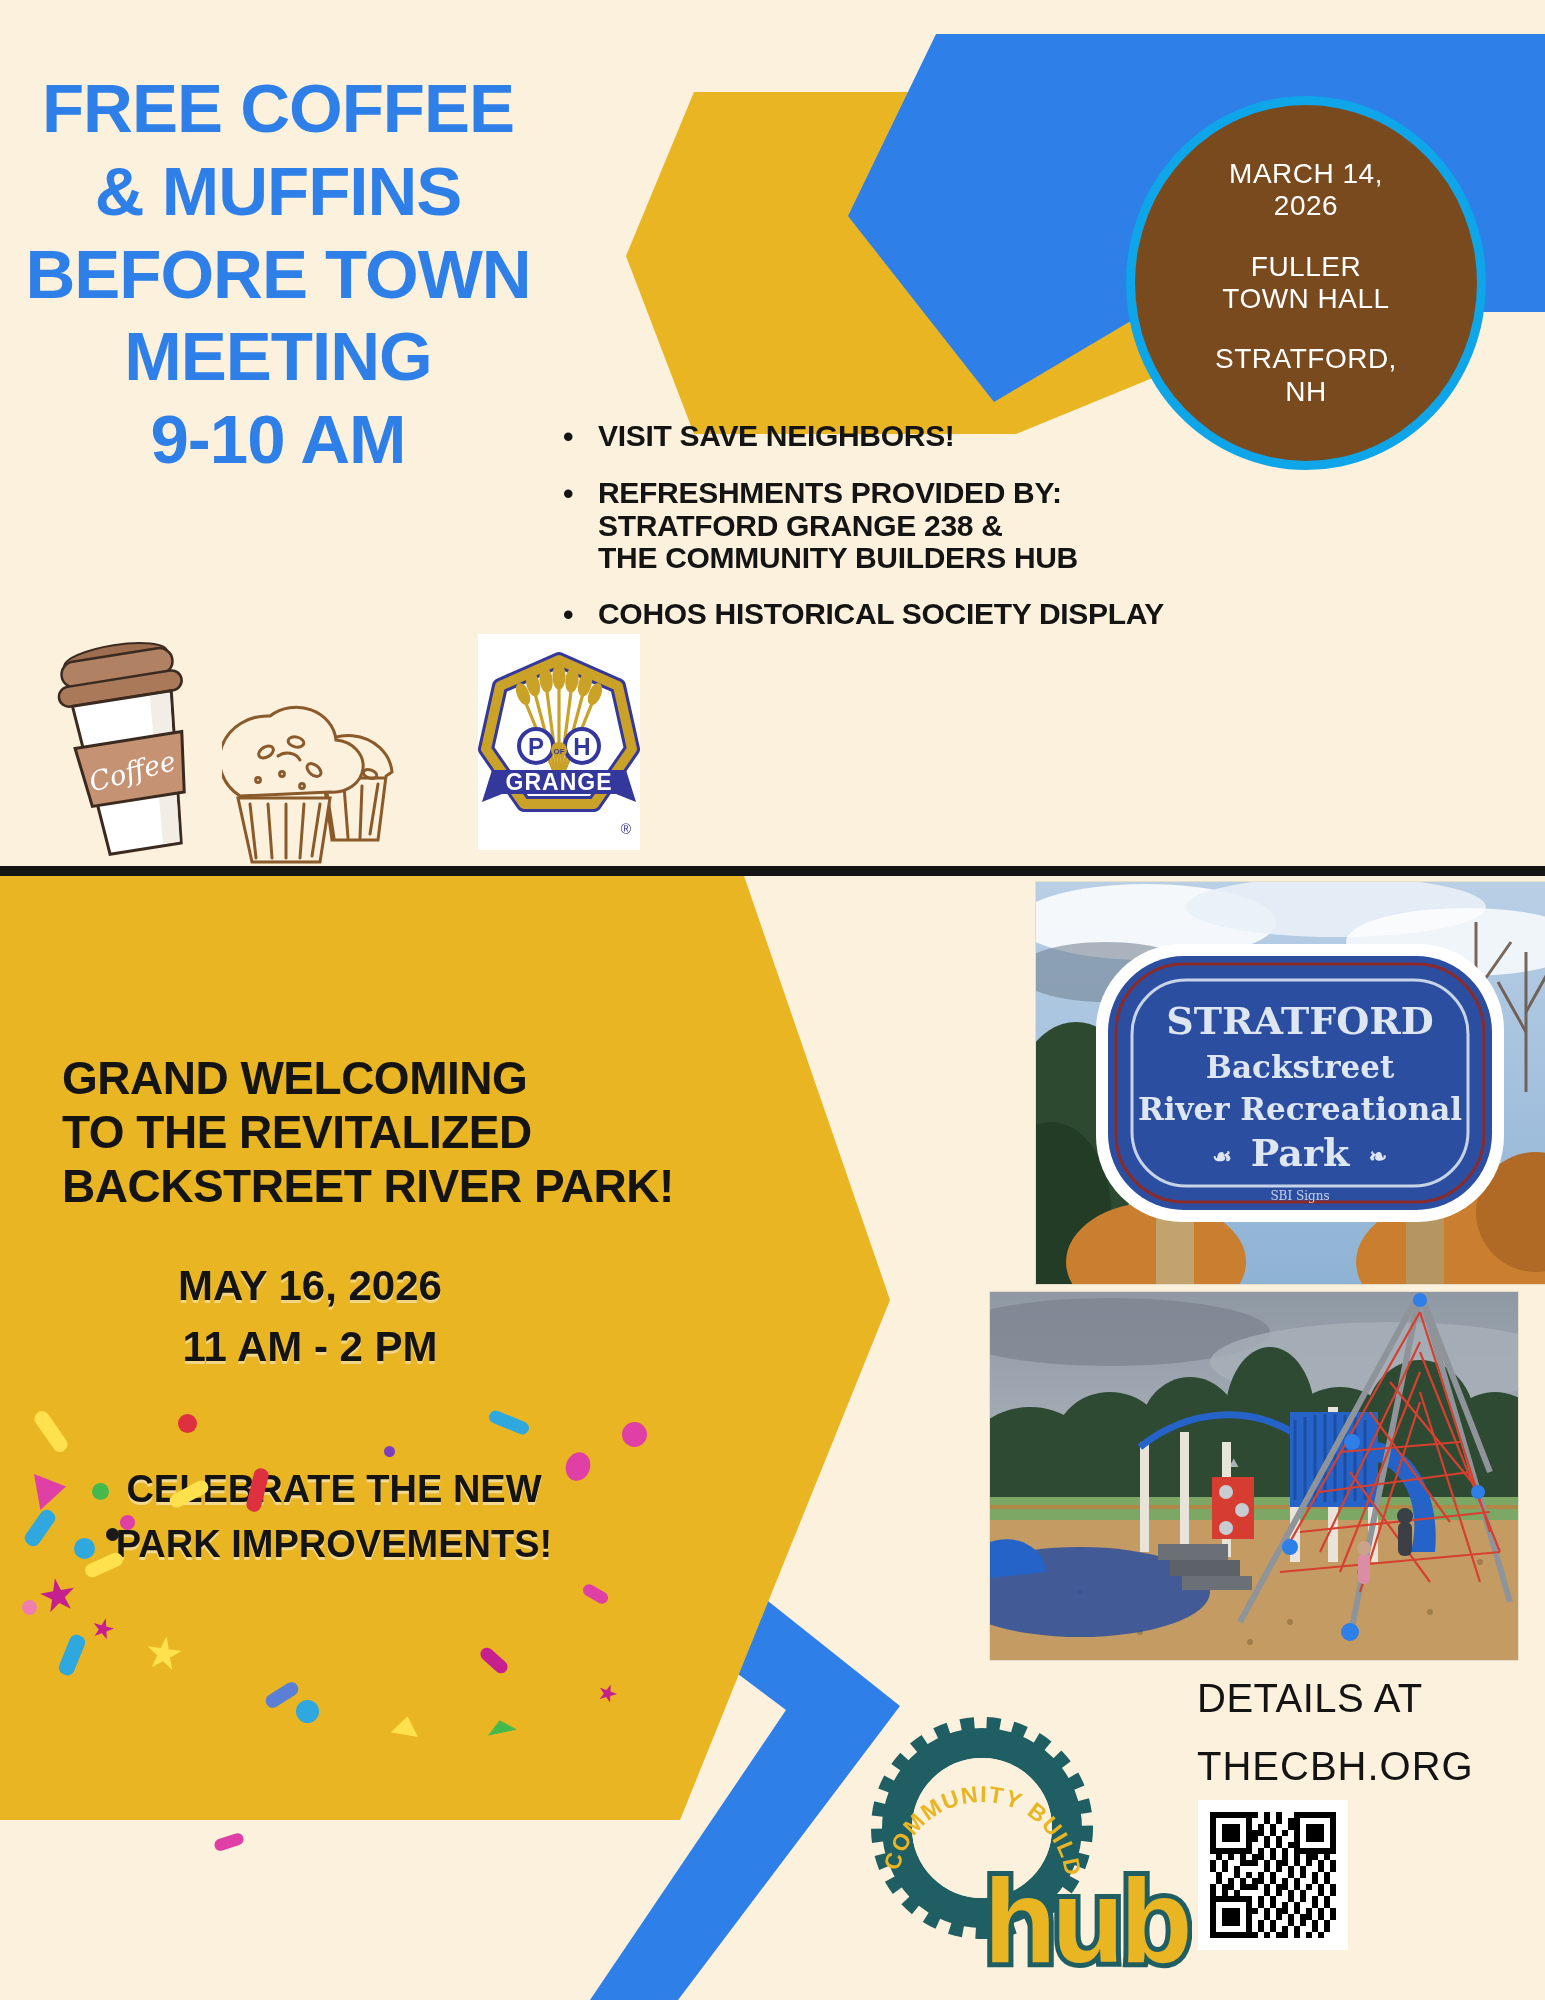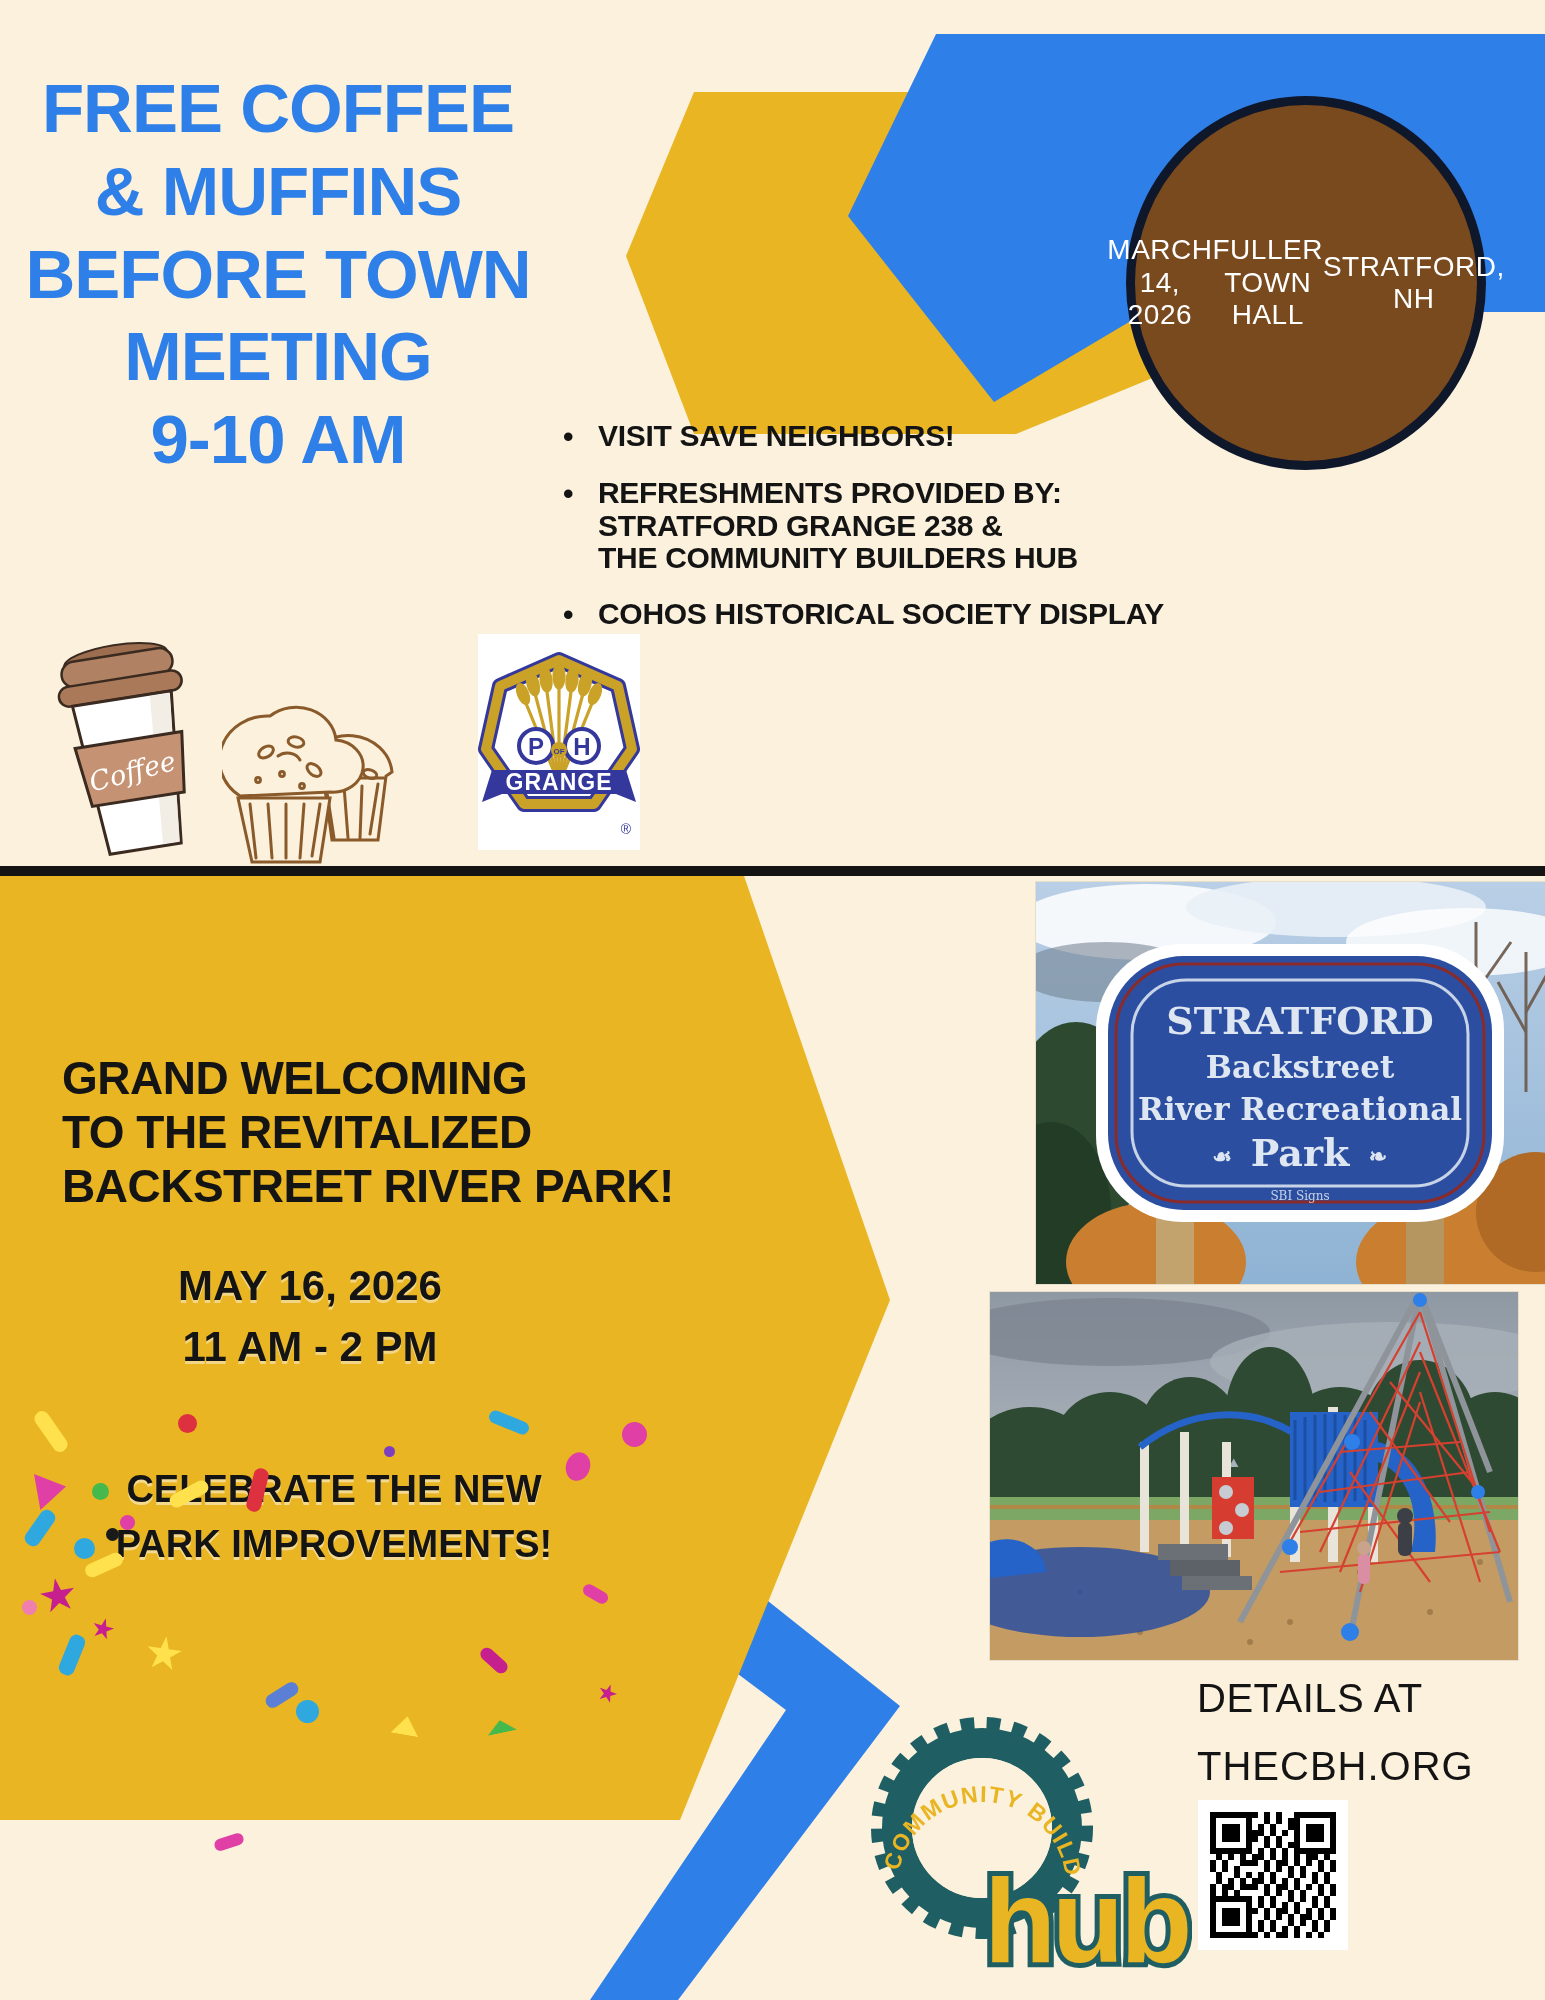--- a/index.html
+++ b/index.html
@@ -5,22 +5,22 @@
   html,body{margin:0;padding:0;background:#FBF1DC;}
   .page{position:relative;width:1545px;height:2000px;background:#FBF1DC;overflow:hidden;
         font-family:"Liberation Sans",sans-serif;}
   .abs{position:absolute;}
   svg{display:block;}
 
   
   .title{left:18px;top:68px;width:520px;text-align:center;color:#2E7FE8;
          font-weight:bold;font-size:69px;line-height:1.2;letter-spacing:-1px;}
   .badge{left:1126px;top:96px;width:342px;height:356px;border-radius:50%;
-         background:#7A4A1F;border:9px solid #0f172a;color:#fff;
-         display:flex;align-items:center;justify-content:center;
+         background:#7A4A1F;border:9px solid #0ea5e9;color:#fff;
+         display:flex;flex-direction:column;align-items:center;justify-content:center;
          text-align:center;font-size:28px;line-height:1.16;font-weight:normal;letter-spacing:.5px;}
   .badge .grp{margin:14px 0;}
   .bullets{left:563px;top:420px;width:960px;color:#141414;}
   .bullet-item{display:flex;margin-bottom:23px;}
   .bullet-dot{font-size:30px;line-height:34px;width:22px;flex:0 0 22px;margin-right:13px;font-weight:bold;}
   .bullet-lines{font-size:30px;font-weight:bold;line-height:1.09;letter-spacing:-.3px;}
   .divider{left:0;top:866px;width:1545px;height:10px;background:#141414;}
 
   
   .save-date{left:55px;top:948px;width:500px;text-align:center;color:#141414;

